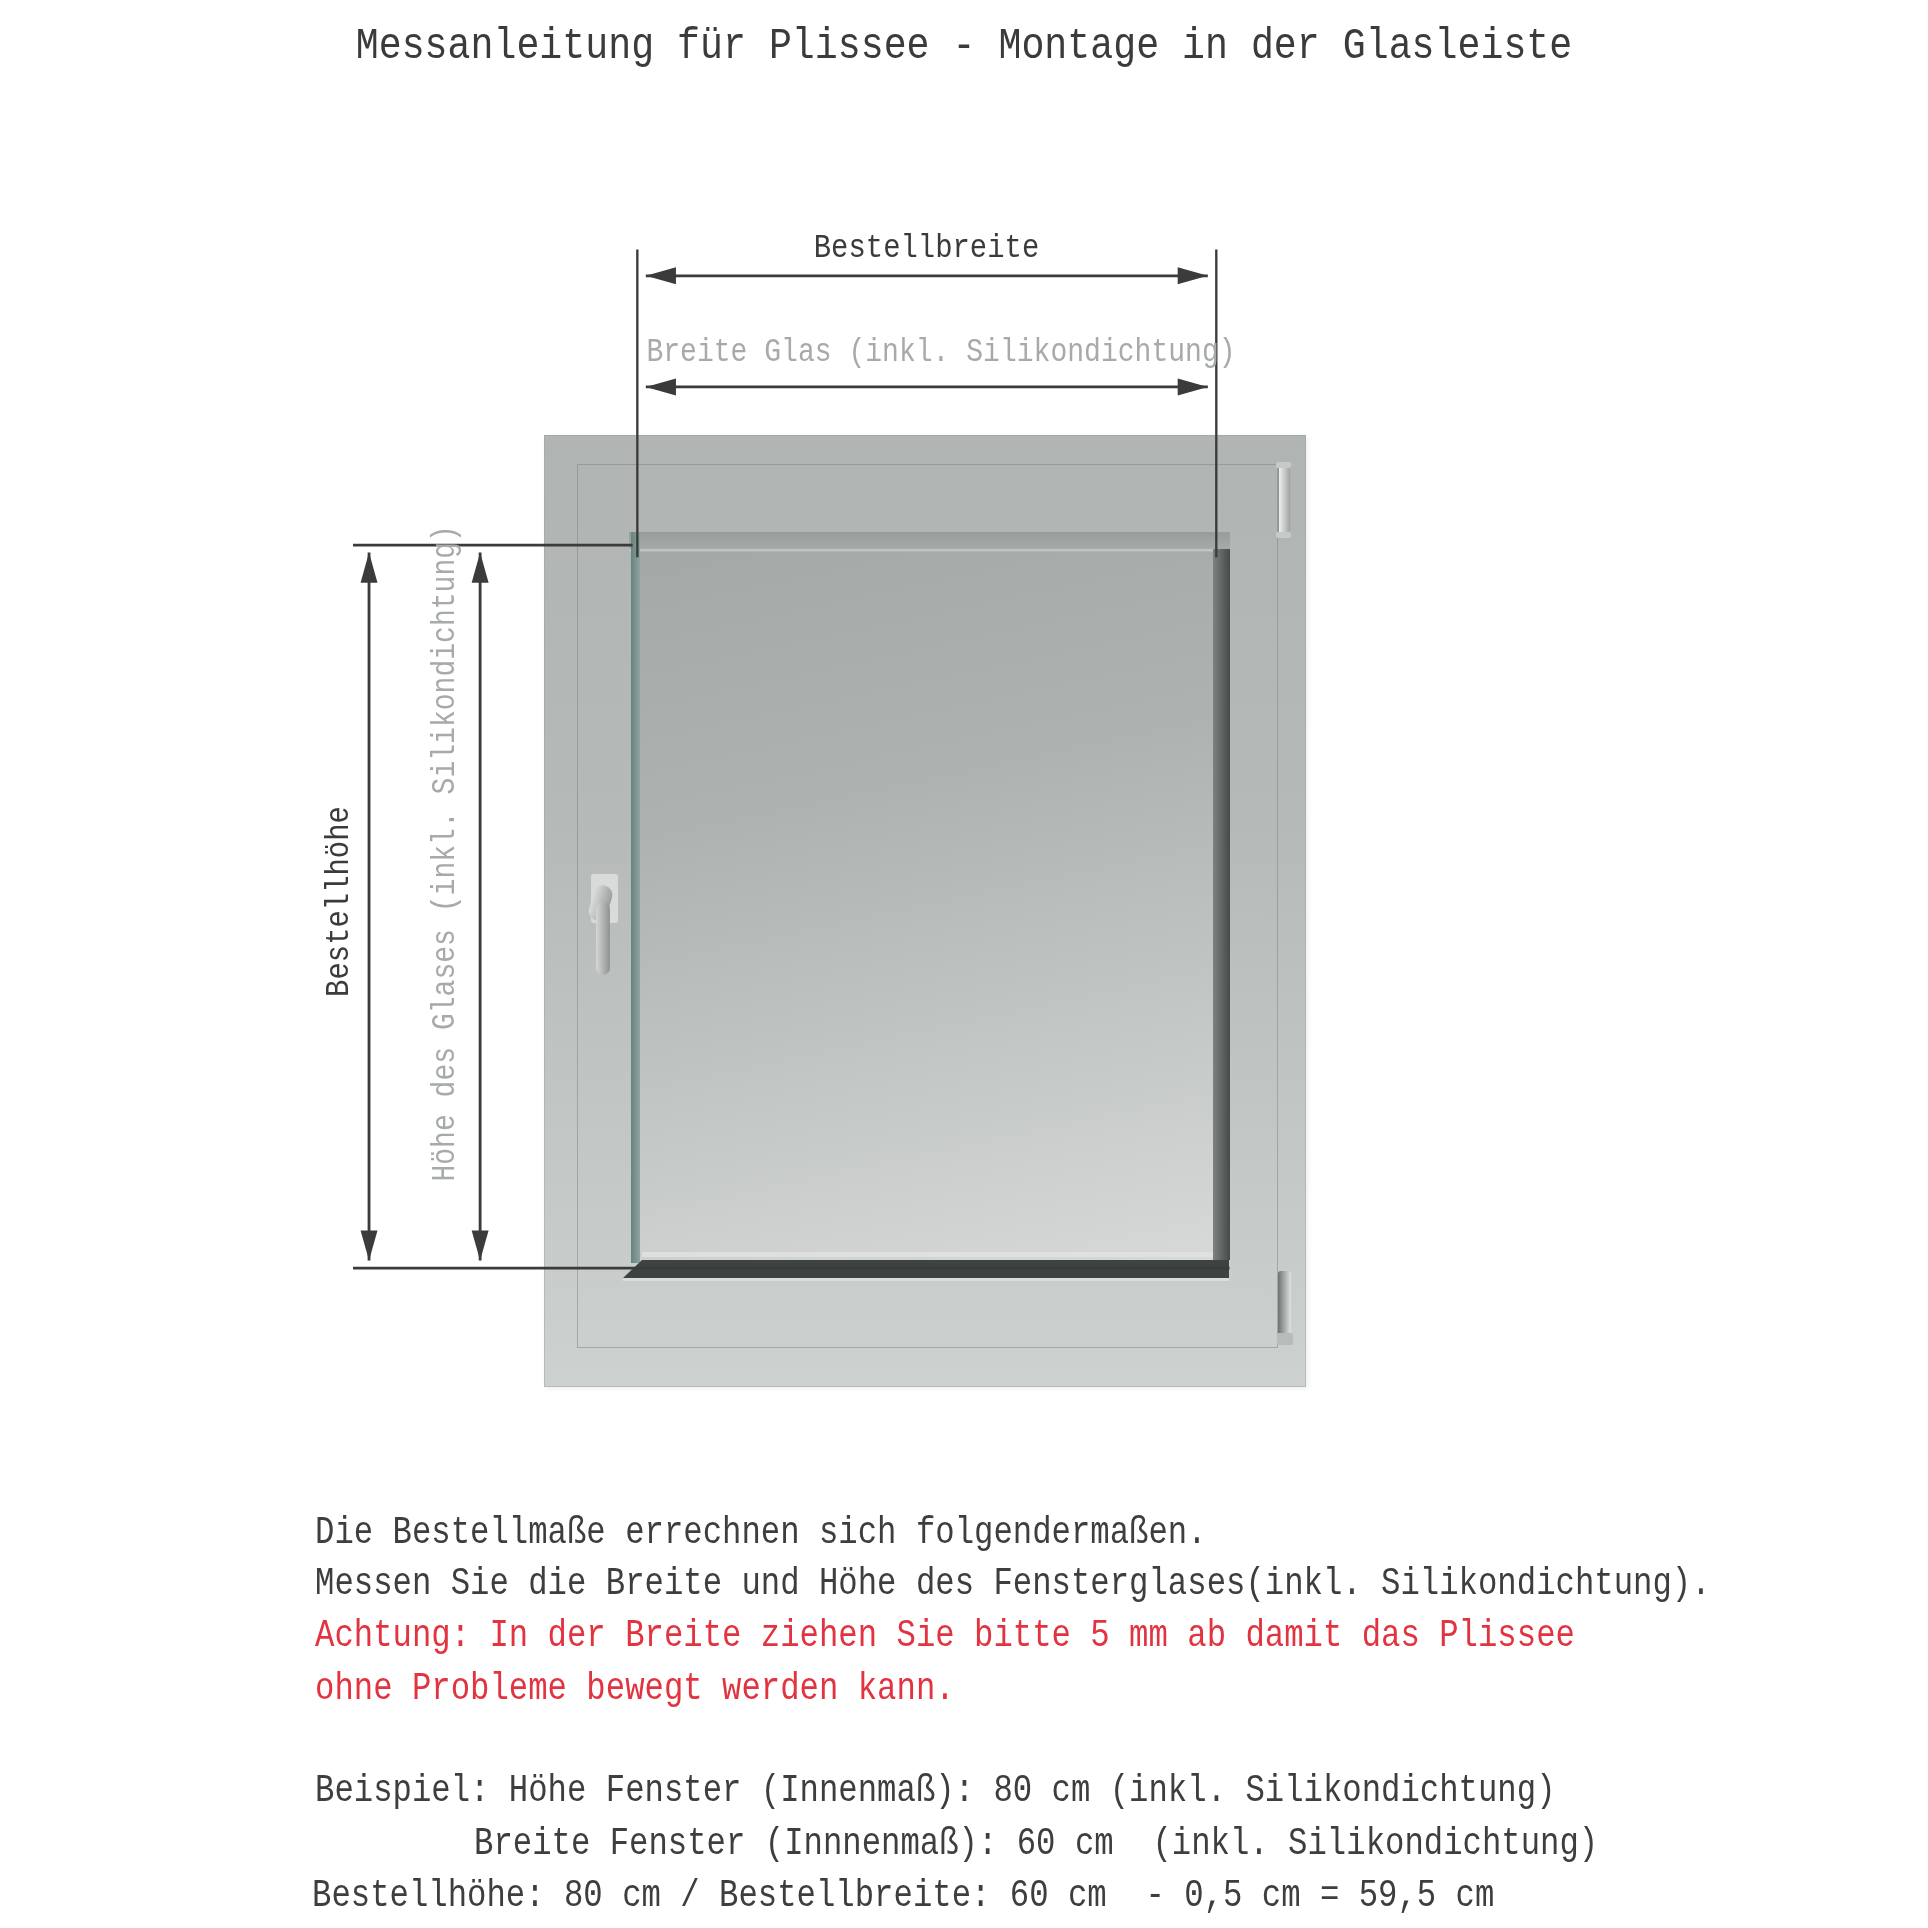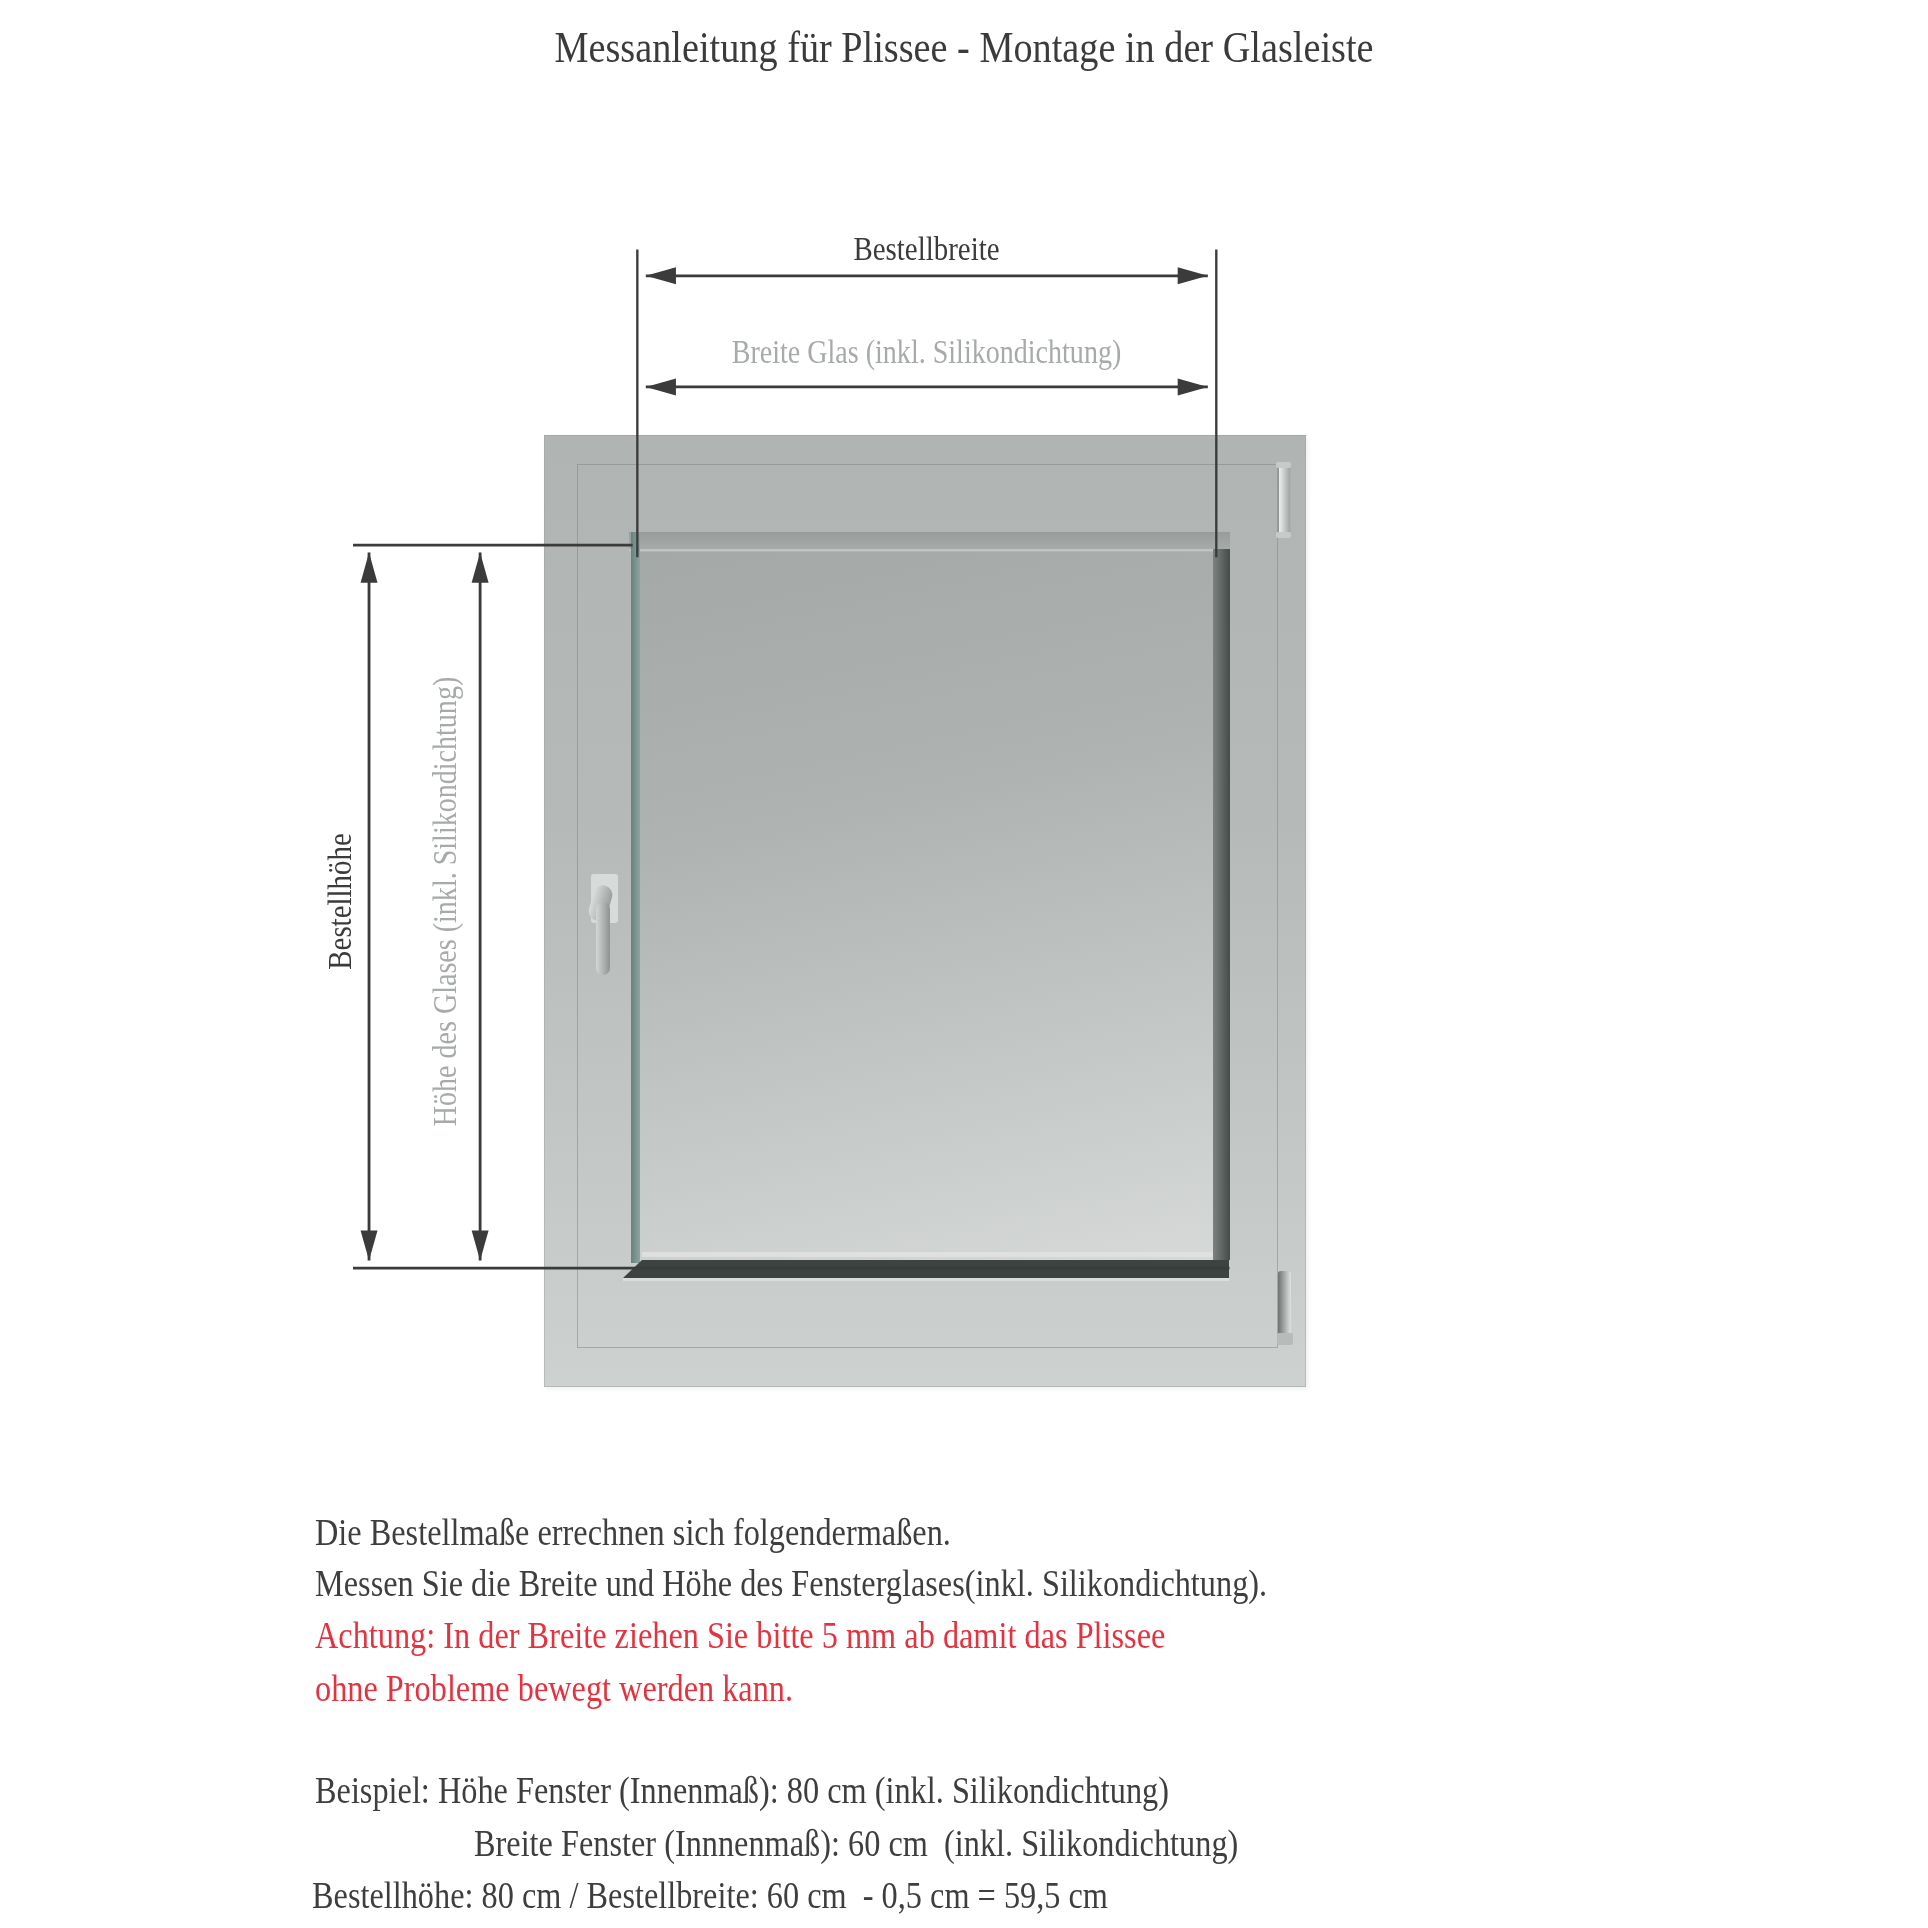--- a/index.html
+++ b/index.html
@@ -1,21 +1,21 @@
 <!DOCTYPE html>
 <html style="font-size:15px"><head>
 <meta charset="utf-8">
 <style>
   html,body{margin:0;padding:0;background:#ffffff;}
   .page{
     position:relative;
     width:1750px;height:1928px;
     background:#ffffff;
     overflow:hidden;
-    font-family:Liberation Serif, serif;
+    font-family:Liberation Mono, monospace;
     color:#3c3c3c;
   }
   .abs{position:absolute;}
 
   
   .title{
     left:0;top:19px;width:1928px;height:56px;
     font-size:45px;line-height:56px;text-align:center;
     color:#3b3b3b;
     transform:scaleX(.85);transform-origin:50% 50%;

